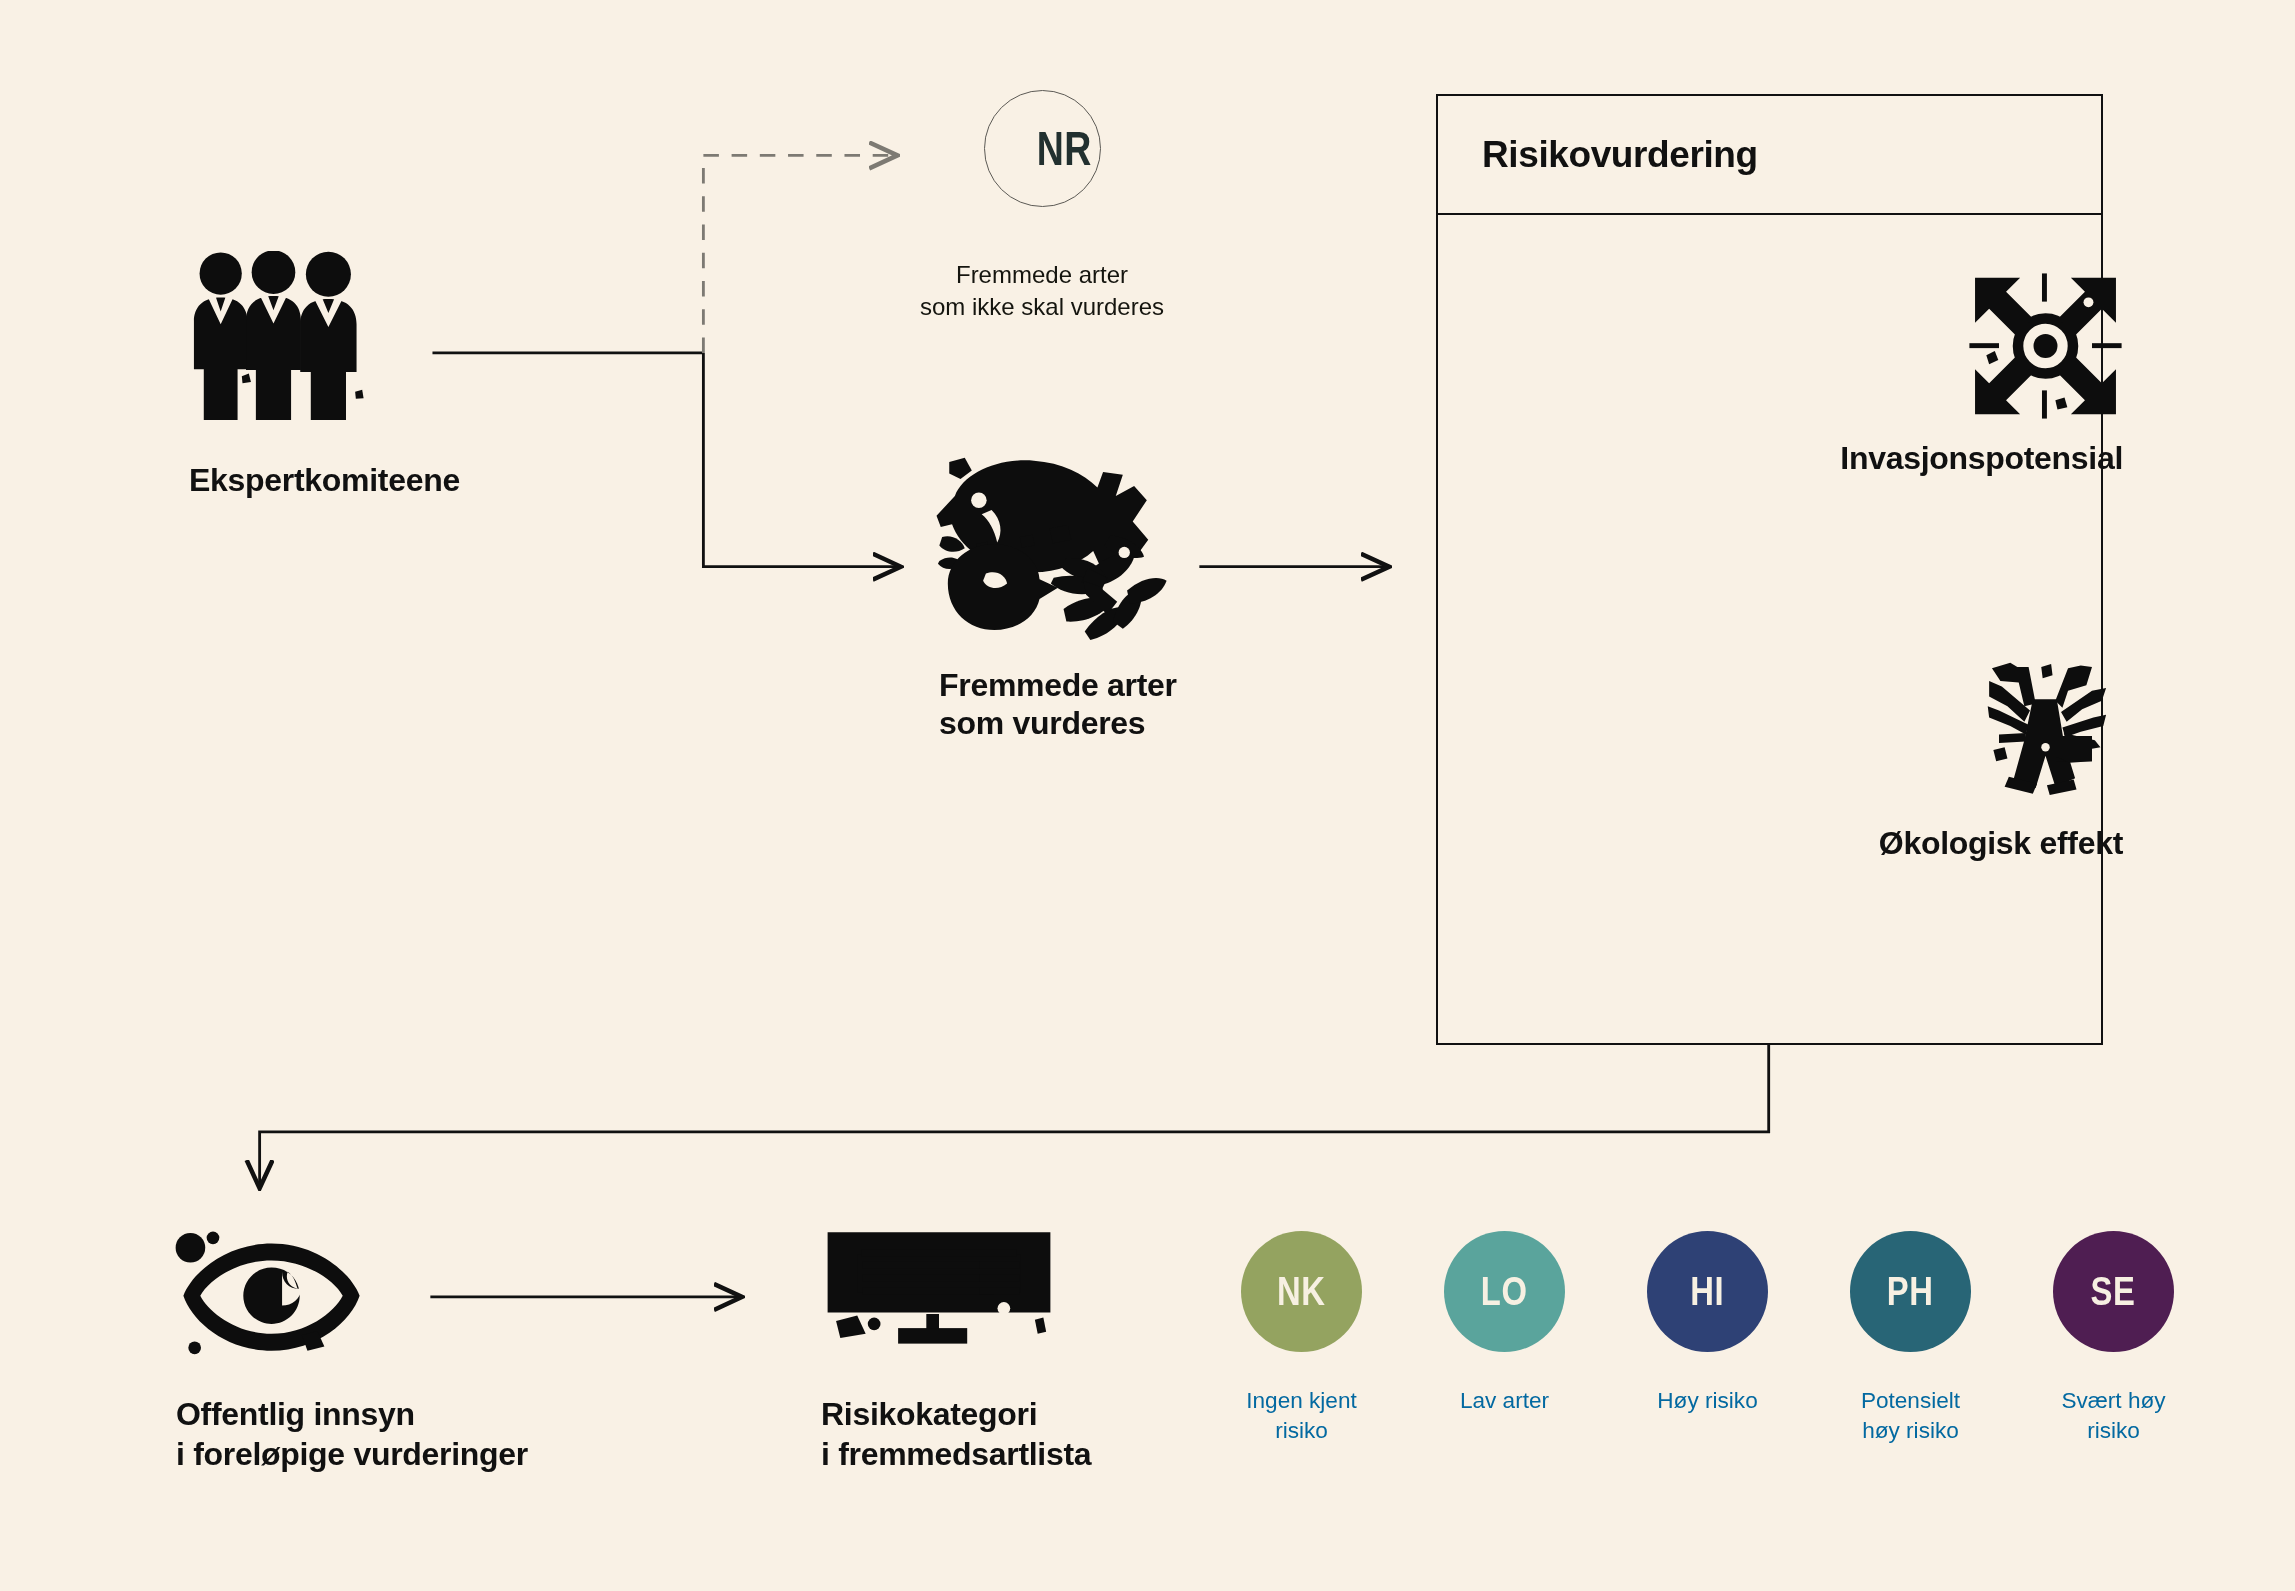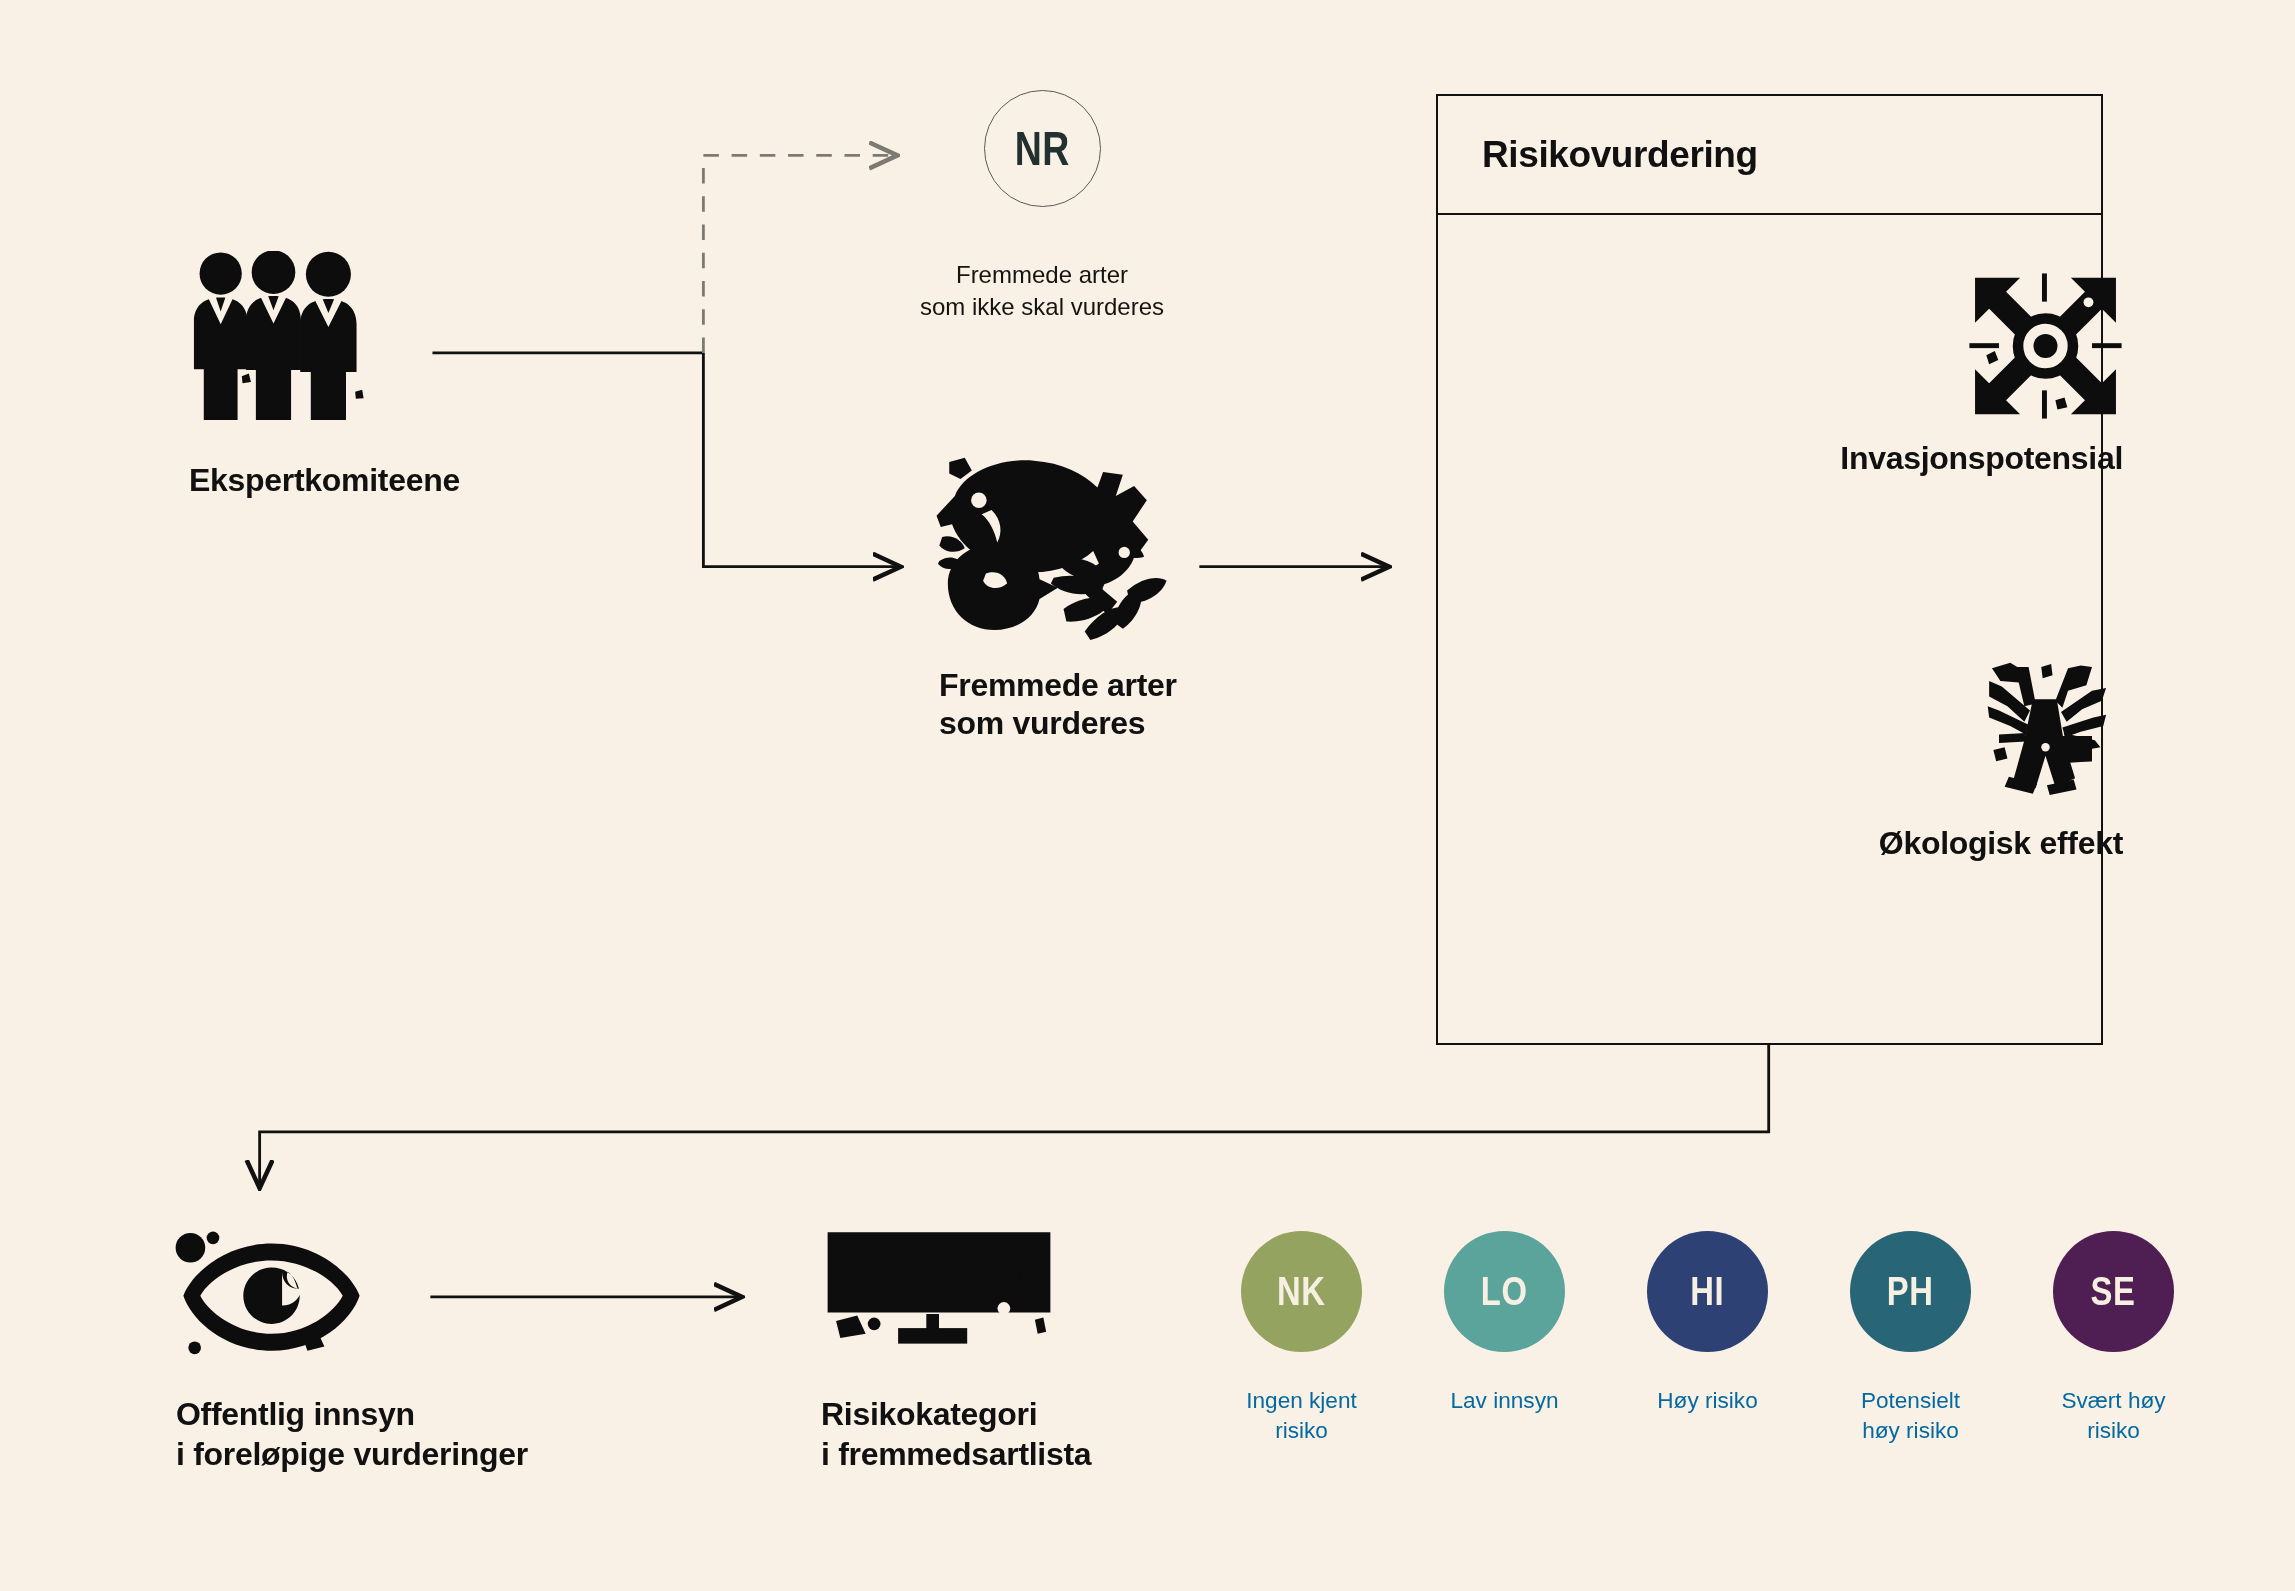--- a/index.html
+++ b/index.html
@@ -14,21 +14,21 @@
   #stage{position:relative;width:2295px;height:1592px;}
 
   
   #wires{position:absolute;left:0;top:0;width:2295px;height:1592px;pointer-events:none;}
 
   
   .nr-wrap{position:absolute;left:982px;top:90px;width:120px;display:flex;flex-direction:column;align-items:center;}
   .nr-circle{
     width:117px;height:117px;border-radius:50%;
     border:1.4px solid #5c5a55;
-    display:flex;align-items:center;justify-content:center;
+    display:flex;align-items:center;justify-content:flex-end;
     box-sizing:border-box;
   }
   .nr-circle span{
     font-family:"Liberation Sans Narrow","Liberation Sans",sans-serif;
     font-weight:bold;font-size:48px;letter-spacing:0.7px;color:#22302f;
     transform:scaleX(.78);display:inline-block;
   }
   .nr-label{
     position:absolute;left:-127px;top:169px;width:374px;
     text-align:center;font-size:24px;line-height:1.35;color:#15150f;white-space:pre-line;
@@ -289,21 +289,21 @@
         <span>NK</span>
       </div>
       <div class="legend-text">Ingen kjent
 risiko</div>
     </div>
 
     <div class="legend-item">
       <div class="legend-circle" style="background:#5aa49c;">
         <span>LO</span>
       </div>
-      <div class="legend-text">Lav innsyn</div>
+      <div class="legend-text">Lav arter</div>
     </div>
 
     <div class="legend-item">
       <div class="legend-circle" style="background:#2e4175;">
         <span>HI</span>
       </div>
       <div class="legend-text">Høy risiko</div>
     </div>
 
     <div class="legend-item">

